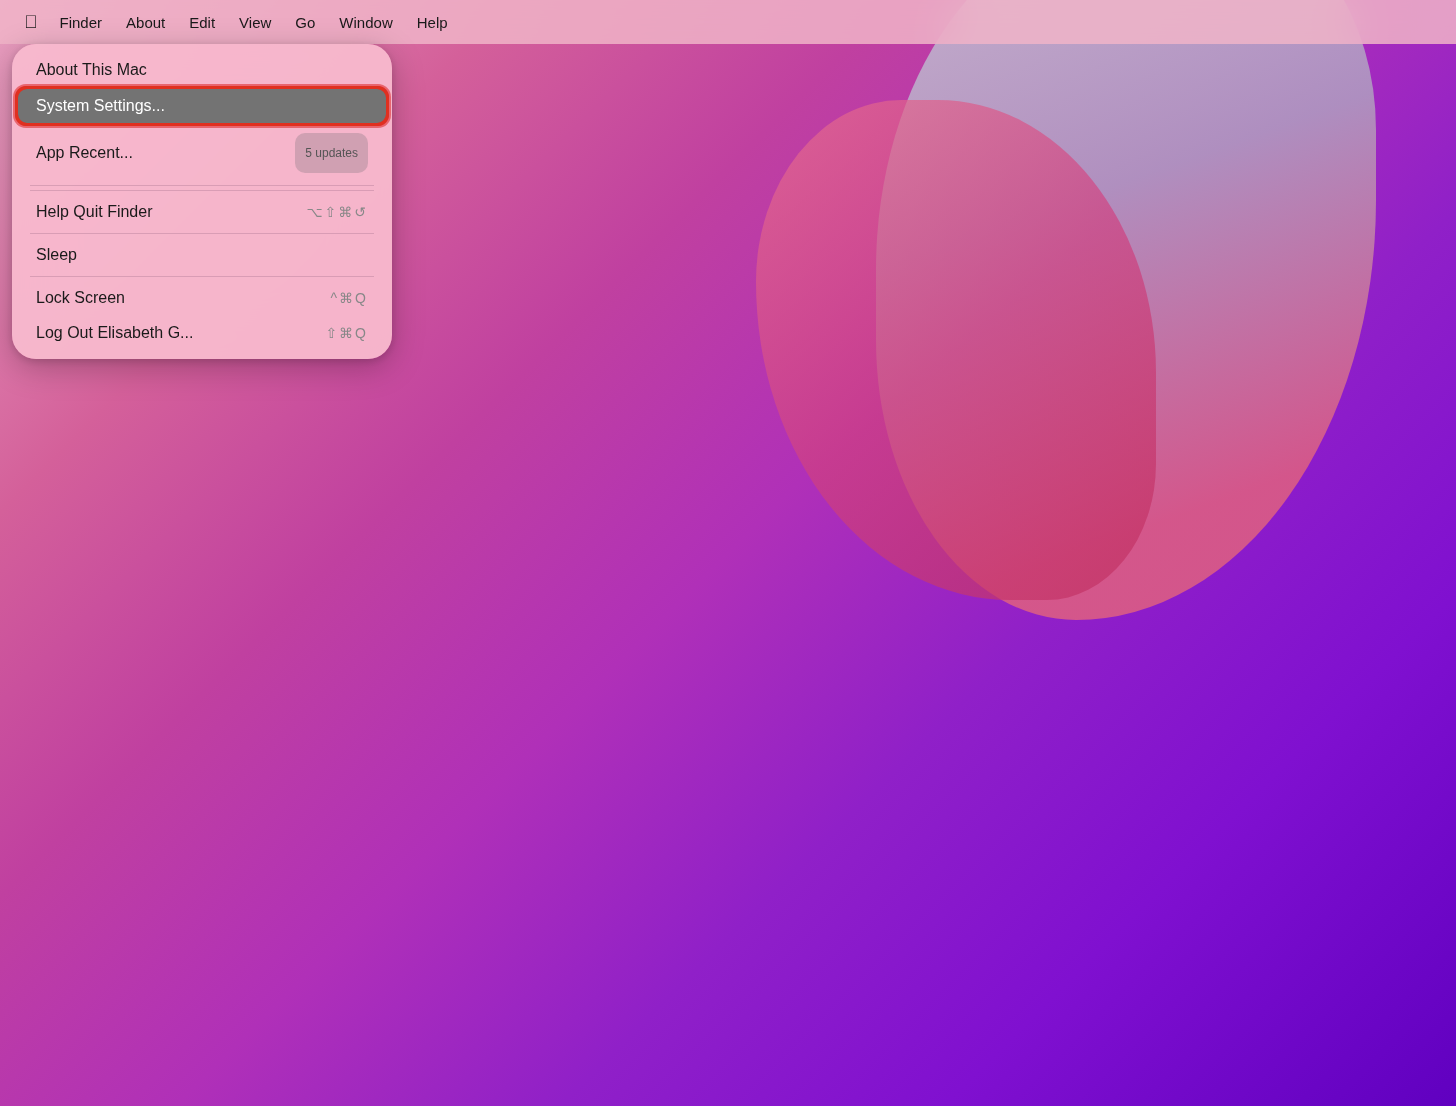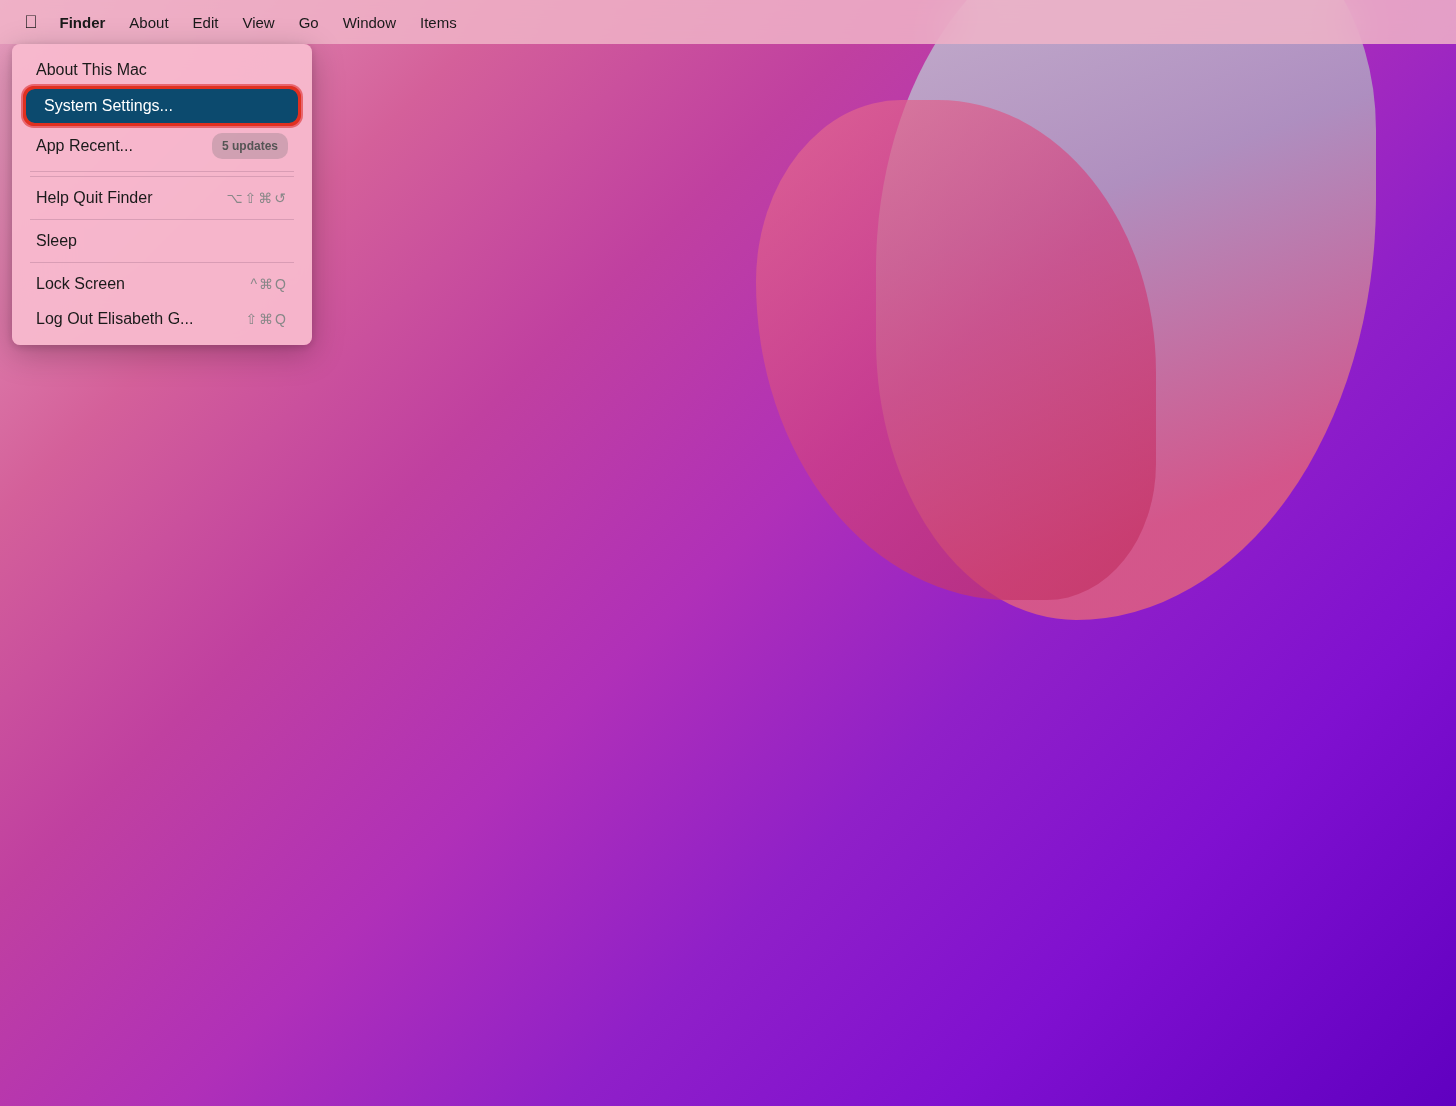--- a/index.html
+++ b/index.html
@@ -77,56 +77,56 @@
       border-radius: 5px;
       white-space: nowrap;
     }
 
     .menubar-item.apple-logo {
       font-size: 18px;
       padding: 4px 8px;
     }
 
     .menubar-item.bold {
-      font-weight: 700;
+      font-weight: 400;
     }
 
     
     .dropdown-menu {
       position: absolute;
       top: 44px;
       left: 12px;
-      width: 300px;
+      width: 380px;
       background: rgba(248, 185, 205, 0.95);
       backdrop-filter: blur(30px);
-      border-radius: 8px;
+      border-radius: 24px;
       padding: 8px 0;
       z-index: 200;
       box-shadow: 0 8px 32px rgba(0,0,0,0.25), 0 2px 8px rgba(0,0,0,0.15);
     }
 
     .menu-item {
       display: flex;
       align-items: center;
       justify-content: space-between;
       padding: 8px 18px;
       font-size: 16px;
       color: #1a1a1a;
       cursor: pointer;
       border-radius: 6px;
       margin: 1px 6px;
       position: relative;
     }
 
     .menu-item.highlighted {
-      background: #0c4a6e;
+      background: #737373;
       color: white;
       border-radius: 8px;
       box-shadow: 0 0 0 3px #e03030, 0 0 0 5px rgba(224, 48, 48, 0.6);
-      margin: 2px 14px;
+      margin: 2px 6px;
       text-align: center;
     }
 
     .menu-item.highlighted .menu-label {
       color: white;
     }
 
     .menu-separator {
       height: 1px;
       background: rgba(150, 100, 130, 0.3);
@@ -141,23 +141,23 @@
     .menu-shortcut {
       font-size: 14px;
       color: #888;
       letter-spacing: 2px;
     }
 
     .menu-badge {
       background: rgba(150, 130, 140, 0.4);
       color: #555;
       font-size: 12px;
-      padding: 6px 10px;
+      padding: 13px 10px;
       border-radius: 10px;
-      font-weight: 700;
+      font-weight: 400;
     }
 
     .menu-arrow {
       font-size: 14px;
       color: #555;
     }
 
     
     .menu-item.highlighted::before {
       content: '';
@@ -174,21 +174,21 @@
 <div class="desktop"></div>
 
 <div class="menubar">
   <div class="menubar-item apple-logo"></div>
   <div class="menubar-item bold">Finder</div>
   <div class="menubar-item">About</div>
   <div class="menubar-item">Edit</div>
   <div class="menubar-item">View</div>
   <div class="menubar-item">Go</div>
   <div class="menubar-item">Window</div>
-  <div class="menubar-item">Items</div>
+  <div class="menubar-item">Help</div>
 </div>
 
 <div class="dropdown-menu">
 
   <div class="menu-item">
     <span class="menu-label">About This Mac</span>
   </div>
 
   <div class="menu-item highlighted">
     <span class="menu-label">System Settings...</span>

